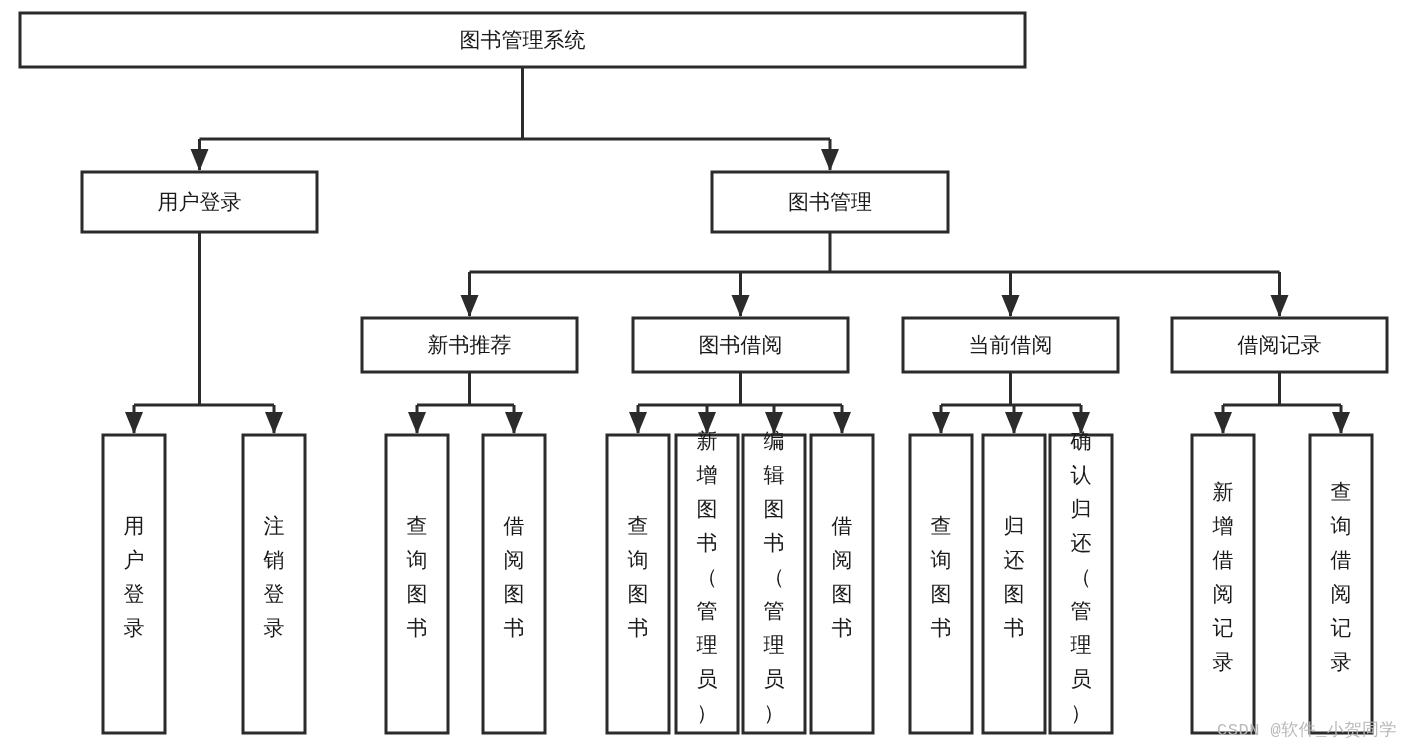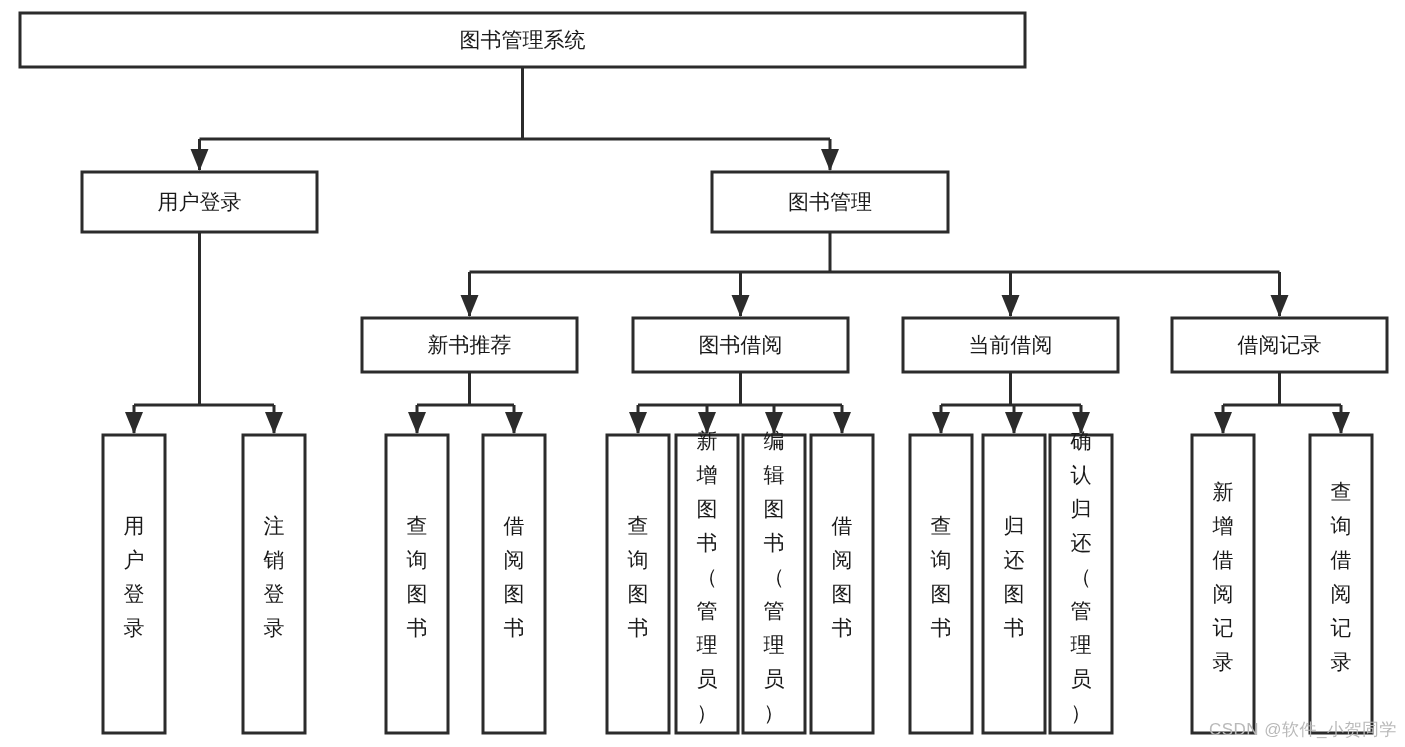--- a/index.html
+++ b/index.html
@@ -53,21 +53,21 @@
   .node-label-v {
     font-family: "DejaVu Sans", "Liberation Sans", sans-serif;
     font-size: 21px;
     fill: #1a1a1a;
     text-anchor: middle;
   }
   .watermark {
     position: absolute;
     right: 8px;
     bottom: 6px;
-    font-family: Liberation Sans, sans-serif;
+    font-family: Liberation Mono, monospace;
     font-size: 17px;
     color: #b9b9b9;
     letter-spacing: 0.5px;
     white-space: nowrap;
     pointer-events: none;
   }
 </style>
 </head>
 <body>
 

